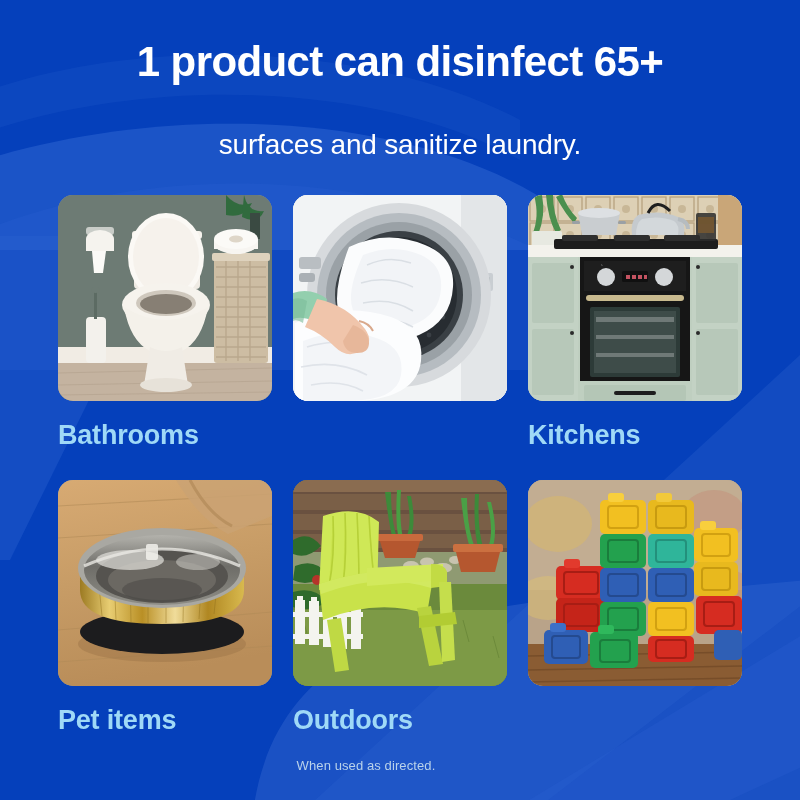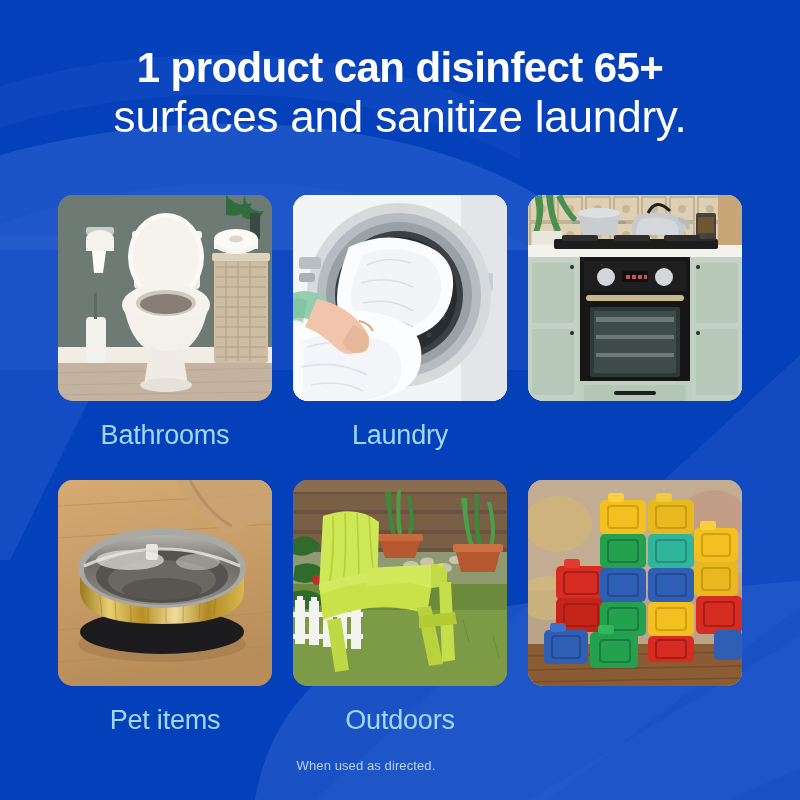--- a/index.html
+++ b/index.html
@@ -11,52 +11,52 @@
   #root {
     position:relative; width:800px; height:800px;
     background:#0540bb; overflow:hidden;
   }
   
   .bg-layer { position:absolute; inset:0; overflow:hidden; pointer-events:none; }
   .bg-layer svg { position:absolute; inset:0; width:800px; height:800px; display:block; }
 
   
   .headline {
-    position:absolute; left:0; top:44px; width:800px;
+    position:absolute; left:0; top:38px; width:800px;
     text-align:center; z-index:5;
   }
   .headline .line1 {
     display:block; color:#ffffff; font-weight:700;
     font-size:42px; line-height:48px; letter-spacing:-0.6px;
   }
   .headline .line2 {
     display:block; color:#ffffff; font-weight:300;
-    font-size:44px; line-height:50px; letter-spacing:-0.2px;
+    font-size:28px; line-height:50px; letter-spacing:-0.2px;margin-top:34px;
   }
 
   
   .grid {
     position:absolute; left:58px; top:195px;
     width:684px;
     display:grid;
     grid-template-columns:repeat(3, 214px);
     grid-template-rows:repeat(2, 285px);
     column-gap:21px; row-gap:0px;
     z-index:4;
   }
   .cell { position:relative; width:214px; }
   .thumb {
     width:214px; height:206px; border-radius:15px;
     overflow:hidden; position:relative;
     background:#8a98a0;
   }
   .thumb svg { display:block; width:214px; height:206px; }
   .cell-label {
-    display:block; width:214px; text-align:center;
-    color:#9fd9f7; font-weight:400;
+    display:block; width:214px; text-align:left;
+    color:#9fd9f7; font-weight:700;
     font-size:27px; line-height:30px;
     margin-top:19px; letter-spacing:-0.2px;
     white-space:nowrap;
   }
 
   
   .footnote {
     position:absolute; left:0; top:758px; width:732px;
     text-align:center; color:#b9d2ea;
     font-size:13px; font-weight:400; letter-spacing:0.1px;
@@ -214,21 +214,20 @@
             <path d="M18 190 q30 -6 52 6"></path>
           </g>
 
           <path d="M0 98 q18 -6 34 6 l-6 26 q-16 -10 -28 -6 z" fill="#93cfae"></path>
           <path d="M0 104 q8 -2 14 2 l-4 22 q-6 -4 -10 -2 z" fill="#7cbd9a" opacity="0.6"></path>
           <path d="M24 104 q30 6 48 30 q10 14 -4 22 q-14 8 -26 -4 q-14 -14 -30 -20 z" fill="#f0c5ab"></path>
           <path d="M60 130 q16 6 16 18 q0 10 -12 10 q-12 0 -14 -12 z" fill="#e7b79a"></path>
           <path d="M66 126 q10 2 14 10" stroke="#d9a98c" stroke-width="2" fill="none"></path>
         </svg>
       </div>
-      <span class="cell-label">Laundry</span>
     </div>
 
     <div class="cell">
       <div class="thumb">
         <svg viewBox="0 0 214 206" xmlns="http://www.w3.org/2000/svg">
           <rect width="214" height="206" fill="#bfcfc0"></rect>
 
           <rect x="0" y="0" width="214" height="52" fill="#ddd0b5"></rect>
           <g opacity="0.7">
             <g fill="none" stroke="#a8906a" stroke-width="1.3">
@@ -328,20 +327,21 @@
           <circle cx="44" cy="72" r="2" fill="#2b2b2b"></circle>
           <circle cx="44" cy="138" r="2" fill="#2b2b2b"></circle>
 
           <rect x="164" y="62" width="50" height="144" fill="#c3d2c4"></rect>
           <rect x="168" y="68" width="42" height="60" rx="2" fill="#b7c8b9"></rect>
           <rect x="168" y="134" width="42" height="66" rx="2" fill="#b7c8b9"></rect>
           <circle cx="170" cy="72" r="2" fill="#2b2b2b"></circle>
           <circle cx="170" cy="138" r="2" fill="#2b2b2b"></circle>
         </svg>
       </div>
+      <span class="cell-label">Kitchens</span>
     </div>
 
     <div class="cell">
       <div class="thumb">
         <svg viewBox="0 0 214 206" xmlns="http://www.w3.org/2000/svg">
           <defs>
             <linearGradient id="goldG" x1="0" y1="0" x2="1" y2="0">
               <stop offset="0%" stop-color="#9c7a22"></stop>
               <stop offset="18%" stop-color="#e8cd72"></stop>
               <stop offset="38%" stop-color="#b98f25"></stop>

